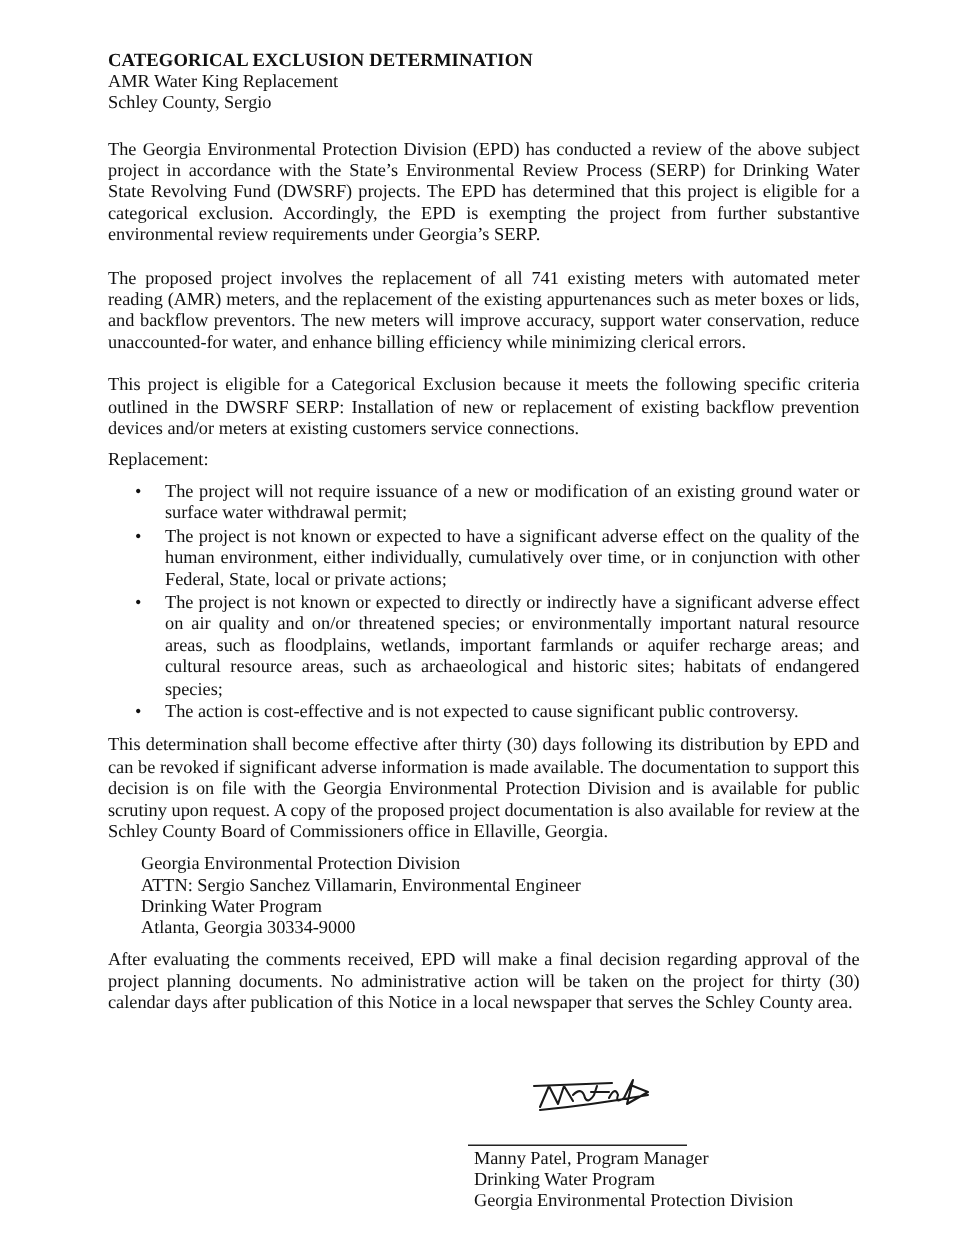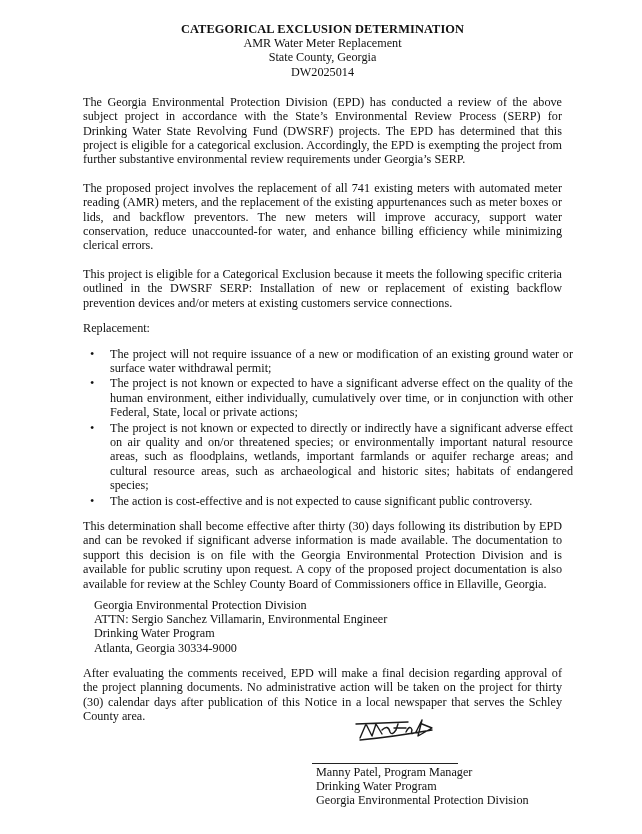--- a/index.html
+++ b/index.html
@@ -4,46 +4,45 @@
   <style>
     html, body { margin: 0; padding: 0; background: #ffffff; }
     body {
       width: 642px; height: 834px; overflow: hidden; position: relative;
       font-family: "Liberation Serif", "DejaVu Serif", serif;
       color: #111111;
       font-size: 12.2px;
       line-height: 14.4px;
     }
     .page { position: absolute; left: 72px; top: 22px; width: 501px; }
-    .header { text-align: center; margin-bottom: 16px; }
+    .header { text-align: left; margin-bottom: 16px; margin-top: 11px; }
     .header .title { font-weight: bold; font-size: 12.4px; letter-spacing: 0.1px; }
     .header div { line-height: 14.2px; }
-    p { margin: 11px; text-align: justify; }
+    p { margin: 0; text-align: justify; }
     .para { margin-bottom: 14px; }
     .para.tight { margin-bottom: 7px; }
     ul.criteria { list-style: none; margin: 6px 0 8px 0; padding: 0; }
     ul.criteria li { position: relative; padding-left: 38px; text-align: justify; margin-bottom: 1px; }
     ul.criteria li .bullet { position: absolute; left: 18px; top: 0; }
     .address { margin: 7px 0 7px 22px; }
     .address div { line-height: 14.2px; }
     .signature-area { position: absolute; left: 240px; top: 688px; width: 260px; }
     .signature-svg { display: block; margin-left: 40px; }
     .sig-line { position: absolute; left: 0; top: 53px; width: 146px; border-top: 1px solid #222; }
     .sig-block { position: absolute; left: 4px; top: 55px; white-space: nowrap; }
     .sig-block div { line-height: 14.2px; }
   </style>
 </head>
 <body>
 
 <div class="page">
   <div class="header">
     <div class="title">CATEGORICAL EXCLUSION DETERMINATION</div>
-    <div>AMR Water Meter Replacement</div>
-    <div>State County, Georgia</div>
-    <div>DW2025014</div>
+    <div>AMR Water King Replacement</div>
+    <div>Schley County, Sergio</div>
   </div>
 
   <p class="para">The Georgia Environmental Protection Division (EPD) has conducted a review of the above subject project in accordance with the State’s Environmental Review Process (SERP) for Drinking Water State Revolving Fund (DWSRF) projects.  The EPD has determined that this project is eligible for a categorical exclusion. Accordingly, the EPD is exempting the project from further substantive environmental review requirements under Georgia’s SERP.</p>
   <p class="para">The proposed project involves the replacement of all 741 existing meters with automated meter reading (AMR) meters, and the replacement of the existing appurtenances such as meter boxes or lids, and backflow preventors. The new meters will improve accuracy, support water conservation, reduce unaccounted-for water, and enhance billing efficiency while minimizing clerical errors.</p>
   <p class="para tight">This project is eligible for a Categorical Exclusion because it meets the following specific criteria outlined in the DWSRF SERP: Installation of new or replacement of existing backflow prevention devices and/or meters at existing customers service connections.</p>
   <p>Replacement:</p>
 
   <ul class="criteria">
     <li>
       <span class="bullet">•</span>

